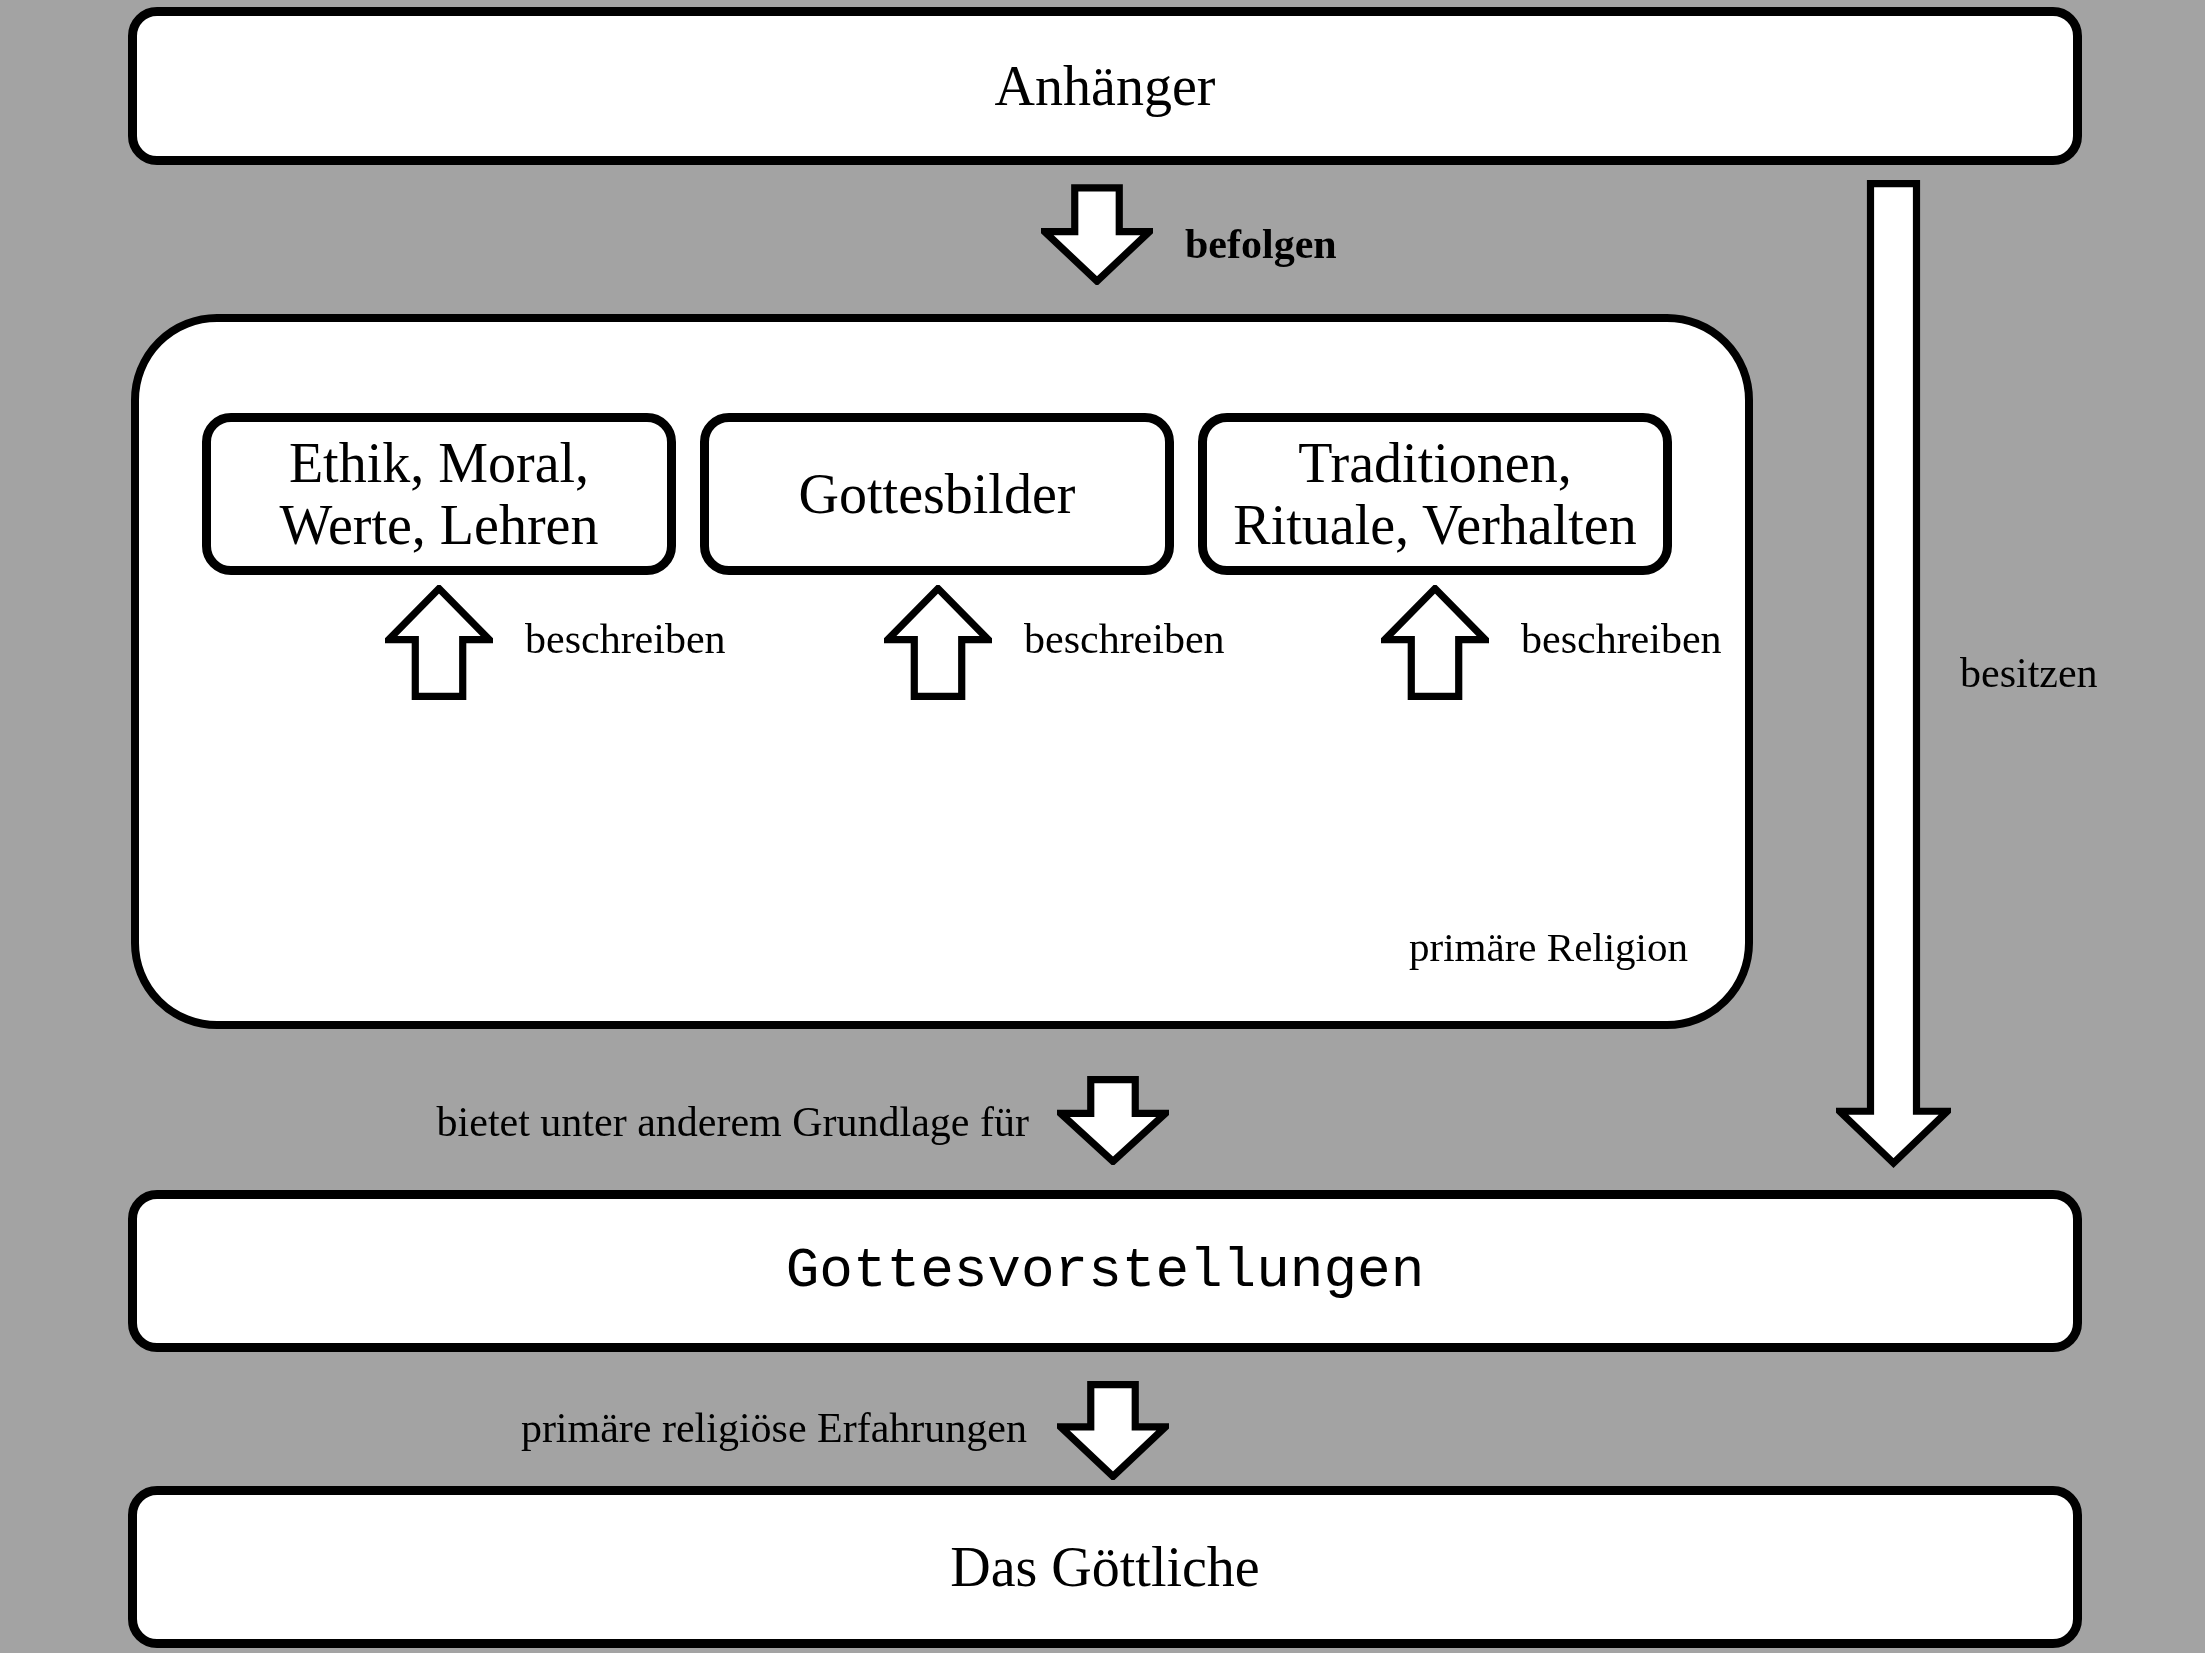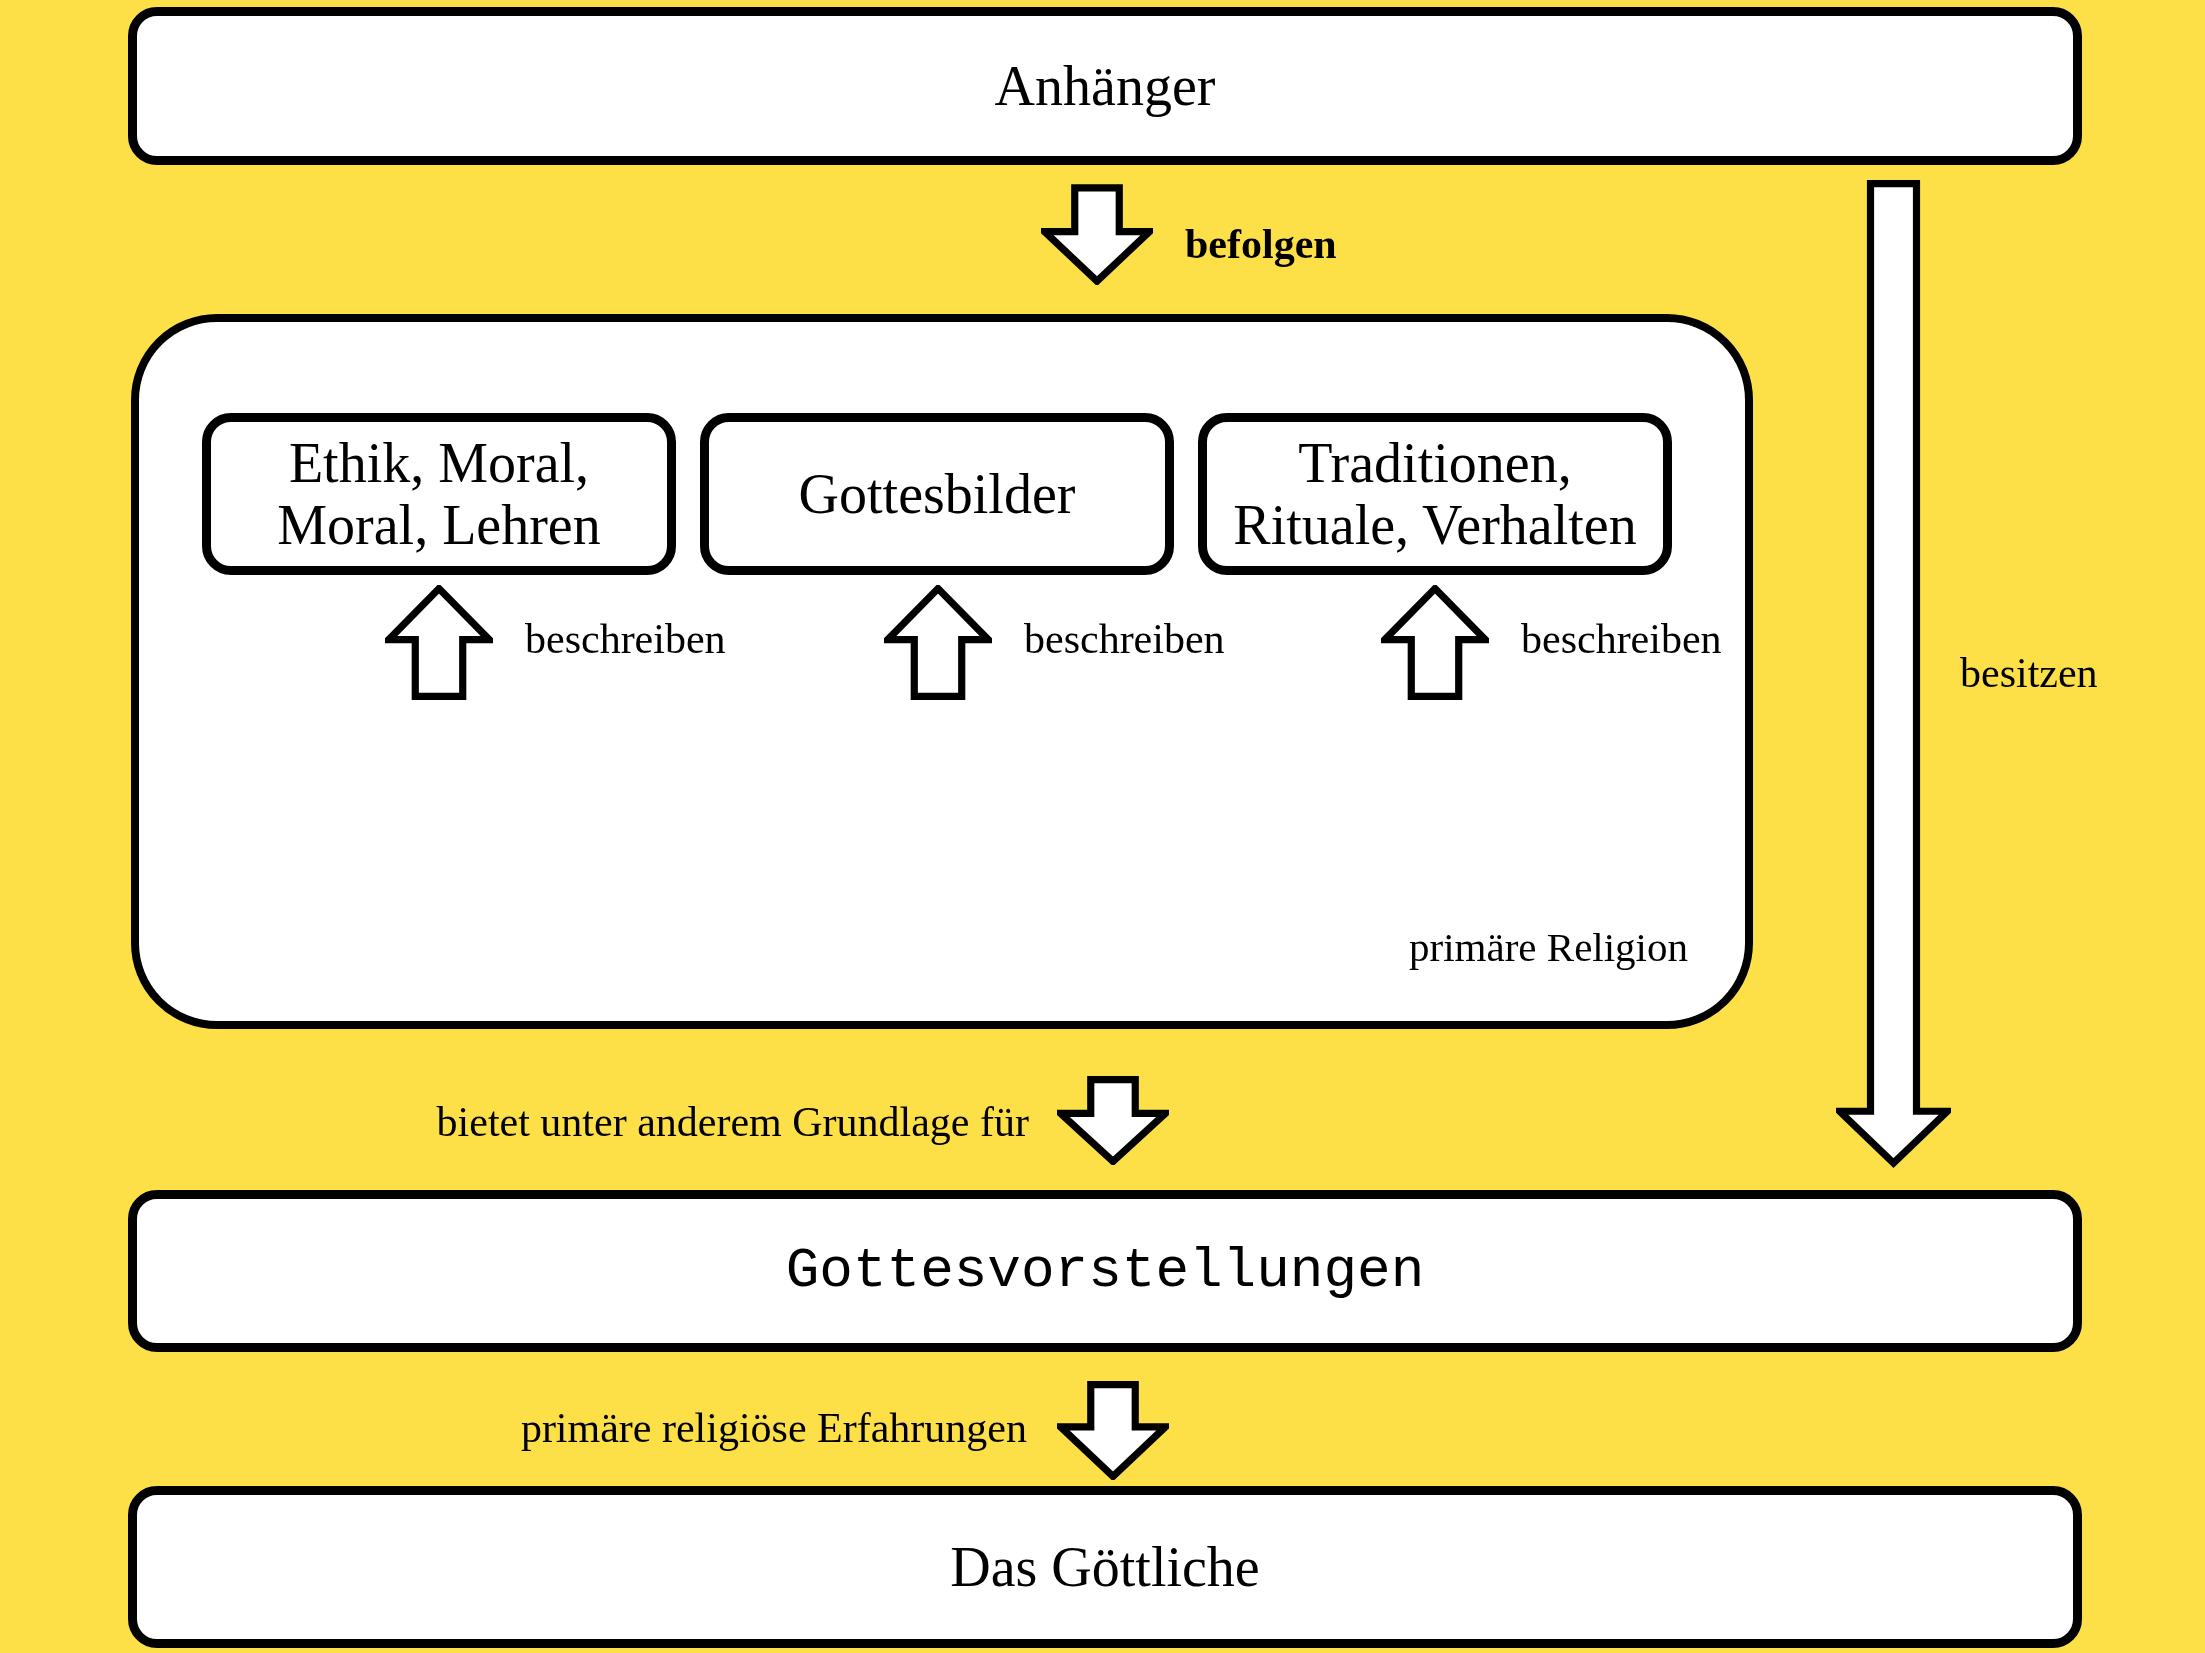--- a/index.html
+++ b/index.html
@@ -1,20 +1,20 @@
 <!DOCTYPE html>
 <html style="font-size:11.5px"><head>
 <meta charset="utf-8">
 <style>
   html, body { margin: 0; padding: 0; background: #ffffff; }
   .canvas {
     position: relative;
     width: 2205px;
     height: 1654px;
-    background: #fde047;
+    background: #a3a3a3;
     font-family: "Liberation Serif", "DejaVu Serif", serif;
     color: #000000;
     overflow: hidden;
   }
   .box {
     position: absolute;
     background: #ffffff;
     border: 9.3px solid #000000;
     border-radius: 29px;
     display: flex;
@@ -74,21 +74,21 @@
   <svg class="arrow" style="left:1836px; top:180px;" width="115" height="988" viewBox="0 0 160 1375">
     <path d="M48 5 H112 V1296 H155 L80 1368 L5 1296 H48 Z"></path>
   </svg>
   <div class="small-label" style="left:1960px; top:673px;">besitzen</div>
 
   <div class="container-box"></div>
   <div class="container-caption right-align" style="left:1185px; width:503px; top:947px;">primäre Religion</div>
 
   <div class="box" style="left:202px; top:413px; width:474px; height:162px;">
     <div class="box-label">Ethik, Moral,</div>
-    <div class="box-label">Moral, Lehren</div>
+    <div class="box-label">Werte, Lehren</div>
   </div>
 
   <div class="box" style="left:700px; top:413px; width:474px; height:162px;">
     <div class="box-label">Gottesbilder</div>
   </div>
 
   <div class="box" style="left:1198px; top:413px; width:474px; height:162px;align-items:center;">
     <div class="box-label">Traditionen,</div>
     <div class="box-label">Rituale, Verhalten</div>
   </div>

